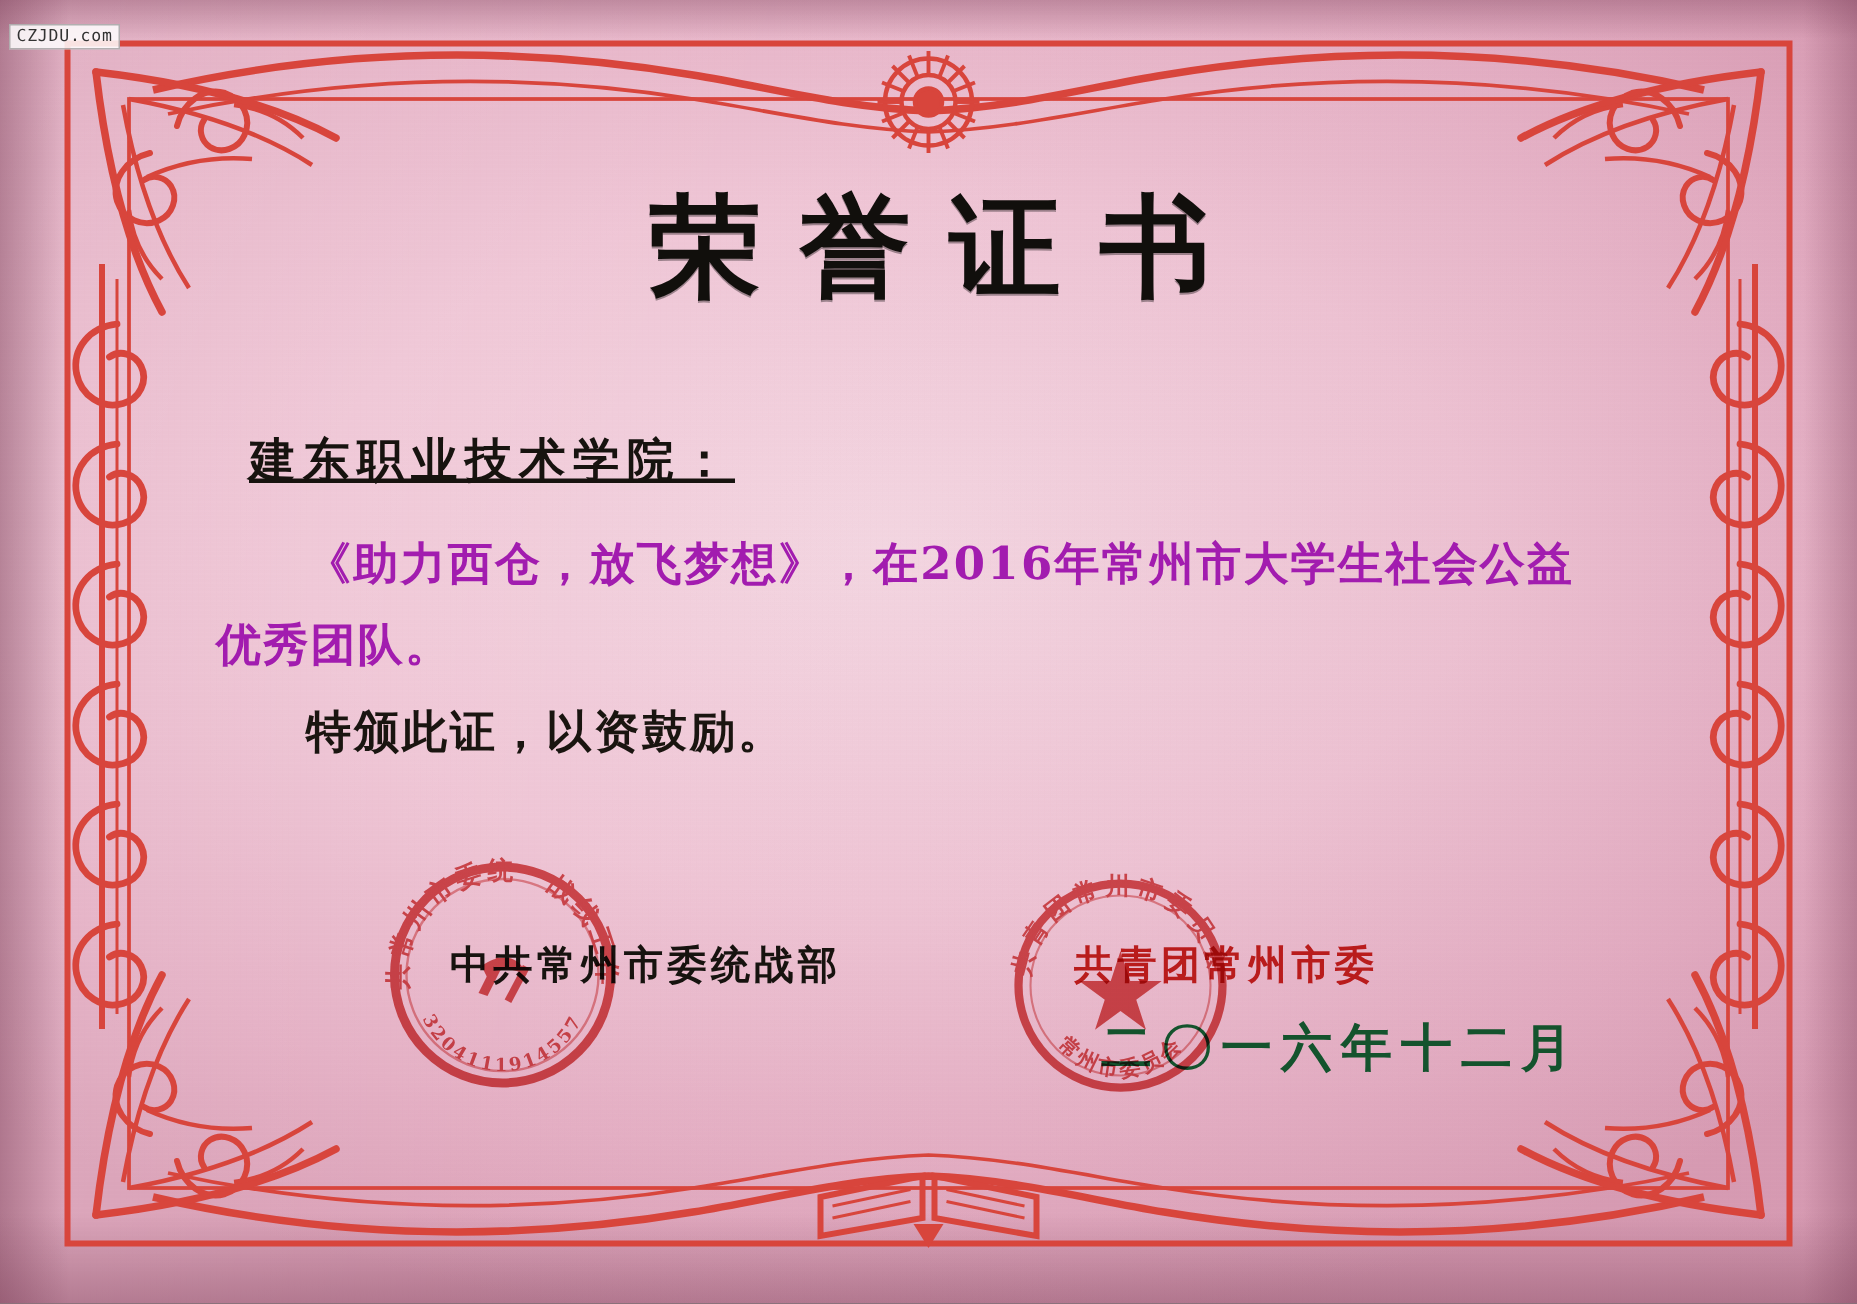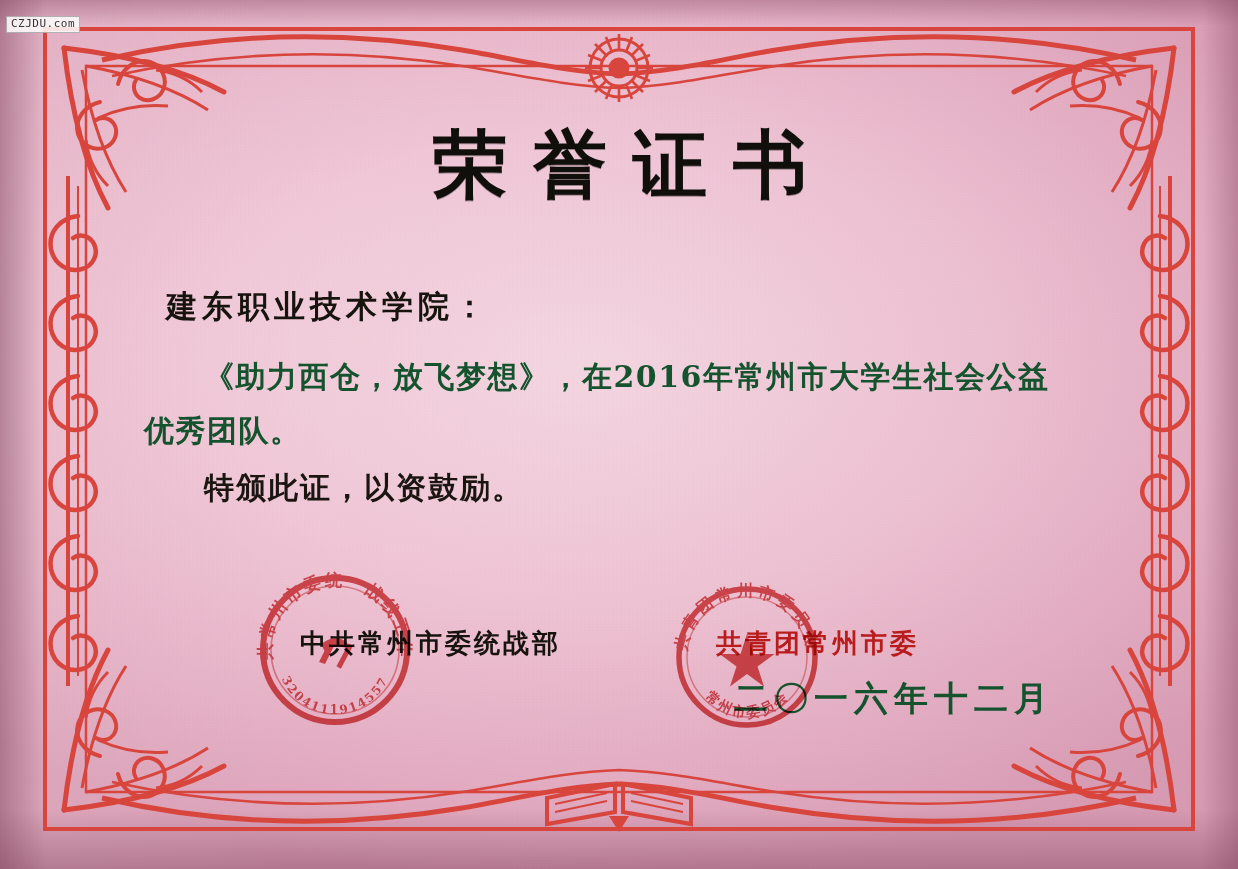--- a/index.html
+++ b/index.html
@@ -100,29 +100,30 @@
     text-shadow: 0 1px 0 rgba(0,0,0,.35);
   }
   .recipient {
     margin-top: 70px;
     margin-left: 46px;
     font-size: 31px;
     letter-spacing: 5px;
     font-family: "DejaVu Serif", serif;
     font-weight: bold;
     color: #17130f;
+    text-decoration: underline;
   }
   .body-text {
     margin-top: 22px;
     font-size: 30px;
     line-height: 54px;
     letter-spacing: 1.5px;
     font-family: "DejaVu Serif", serif;
     font-weight: bold;
-    color: #14532d;
+    color: #a21caf;
     width: 960px;
     margin-left: 24px;
   }
   .indent { display: inline-block; width: 60px; }
   .closing {
     margin-top: 10px;
     font-size: 30px;
     letter-spacing: 2px;
     font-family: "DejaVu Serif", serif;
     font-weight: bold;

